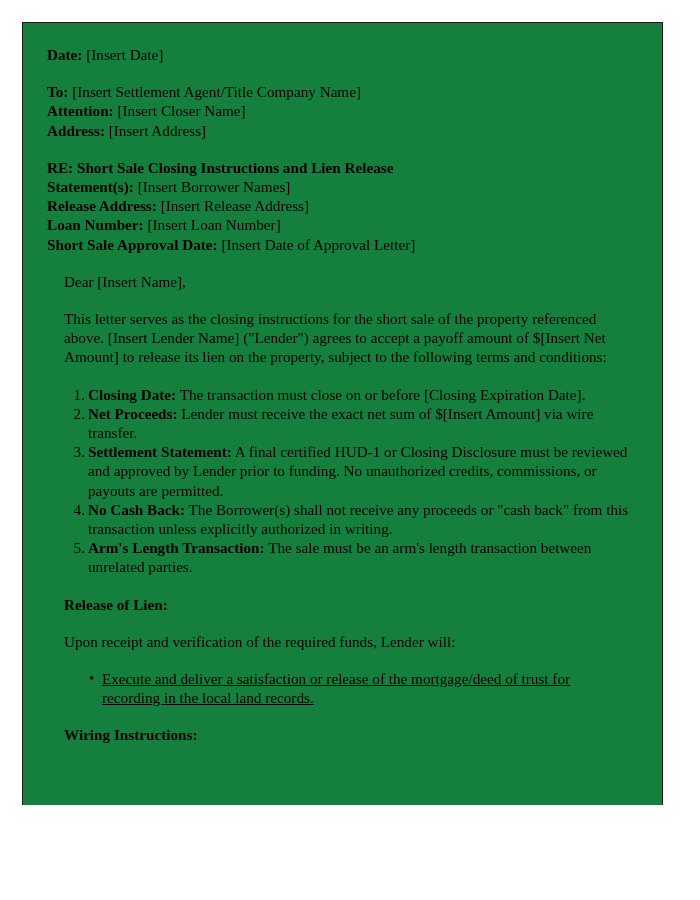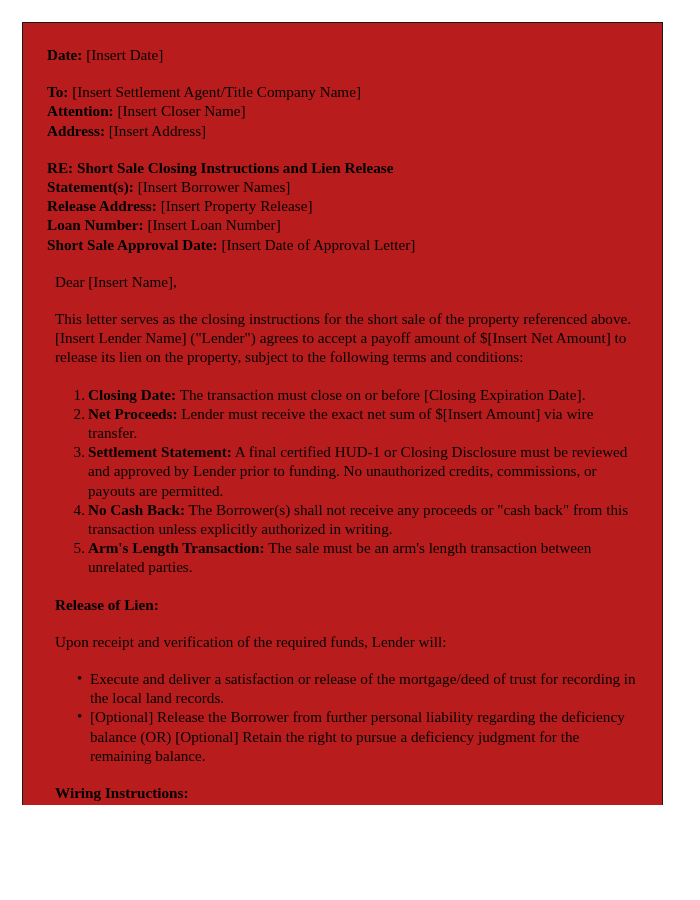--- a/index.html
+++ b/index.html
@@ -18,33 +18,33 @@
     position: absolute;
     left: 22px;
     top: 22px;
     width: 641px;
     height: 783px;
     border-left: 1.5px solid #1a1a1a;
     border-right: 1.5px solid #1a1a1a;
     border-top: 1.5px solid #1a1a1a;
     border-bottom: none;
     box-sizing: border-box;
-    background: #b91c1c;
+    background: #15803d;
     overflow: hidden;
   }
   .content {
     position: absolute;
     left: 24px;
     top: 22px;
     width: 590px;
     font-size: 15.2px;
     line-height: 19.2px;
   }
   p {
-    margin: 0 0 18px 8px;
+    margin: 0 0 18px 17px;
   }
   p.tight {
     margin: 0;
   }
   p.blockend {
     margin: 0 0 18px 0;
   }
   b, .b {
     font-weight: bold;
   }
@@ -69,21 +69,22 @@
     text-align: right;
   }
   ul.lien {
     margin: 0 0 18px 0;
     padding-left: 0;
     list-style: none;
   }
   ul.lien > li {
     position: relative;
     padding-left: 43px;
-    margin: 0;
+    margin: 12px;
+    text-decoration: underline;
   }
   ul.lien > li::before {
     content: "\2022";
     position: absolute;
     left: 30px;
     top: 0;
     font-size: 15px;
     line-height: 19.2px;
   }
   .heading {
@@ -97,21 +98,21 @@
   <div class="content">
 
     <p class="blockend"><span class="b">Date:</span> <span>[Insert Date]</span></p>
 
     <p class="tight"><span class="b">To:</span> <span>[Insert Settlement Agent/Title Company Name]</span></p>
     <p class="tight"><span class="b">Attention:</span> <span>[Insert Closer Name]</span></p>
     <p class="blockend"><span class="b">Address:</span> <span>[Insert Address]</span></p>
 
     <p class="tight heading">RE: Short Sale Closing Instructions and Lien Release</p>
     <p class="tight"><span class="b">Statement(s):</span> <span>[Insert Borrower Names]</span></p>
-    <p class="tight"><span class="b">Release Address:</span> <span>[Insert Property Release]</span></p>
+    <p class="tight"><span class="b">Release Address:</span> <span>[Insert Release Address]</span></p>
     <p class="tight"><span class="b">Loan Number:</span> <span>[Insert Loan Number]</span></p>
     <p class="blockend"><span class="b">Short Sale Approval Date:</span> <span>[Insert Date of Approval Letter]</span></p>
 
     <p>Dear [Insert Name],</p>
 
     <p>This letter serves as the closing instructions for the short sale of the property referenced above. [Insert Lender Name] ("Lender") agrees to accept a payoff amount of $[Insert Net Amount] to release its lien on the property, subject to the following terms and conditions:</p>
 
     <ol class="terms">
       <li><span class="b">Closing Date:</span><span> The transaction must close on or before [Closing Expiration Date].</span></li>
       <li><span class="b">Net Proceeds:</span><span> Lender must receive the exact net sum of $[Insert Amount] via wire transfer.</span></li>
@@ -119,19 +120,18 @@
       <li><span class="b">No Cash Back:</span><span> The Borrower(s) shall not receive any proceeds or "cash back" from this transaction unless explicitly authorized in writing.</span></li>
       <li><span class="b">Arm's Length Transaction:</span><span> The sale must be an arm's length transaction between unrelated parties.</span></li>
     </ol>
 
     <p class="heading">Release of Lien:</p>
 
     <p>Upon receipt and verification of the required funds, Lender will:</p>
 
     <ul class="lien">
       <li>Execute and deliver a satisfaction or release of the mortgage/deed of trust for recording in the local land records.</li>
-      <li>[Optional] Release the Borrower from further personal liability regarding the deficiency balance (OR) [Optional] Retain the right to pursue a deficiency judgment for the remaining balance.</li>
     </ul>
 
     <p class="heading">Wiring Instructions:</p>
 
   </div>
 </div>
 
 </body></html>

